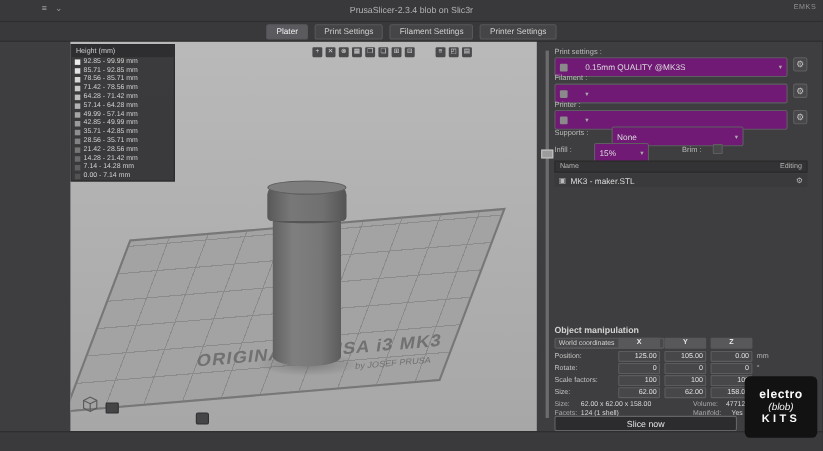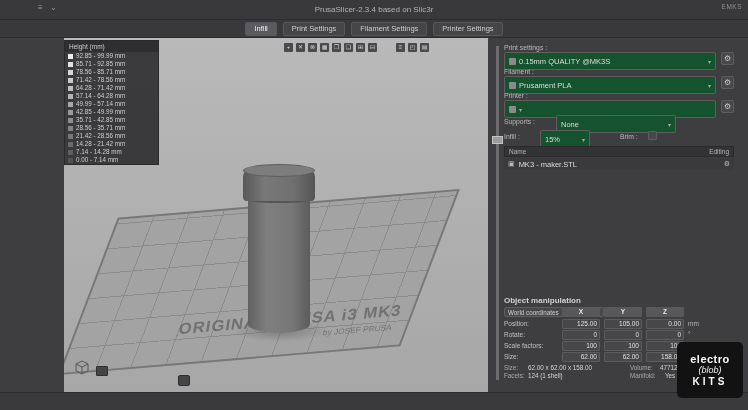--- a/index.html
+++ b/index.html
@@ -56,21 +56,21 @@
   .vp-cube{position:absolute;left:8px;top:320px;}
   .vp-swatch{position:absolute;left:32px;top:328px;width:12px;height:10px;background:#454547;border:1px solid #2f2f31;border-radius:1px;}
   .vp-hint{position:absolute;left:114px;top:337px;width:12px;height:11px;background:#454547;border:1px solid #2f2f31;border-radius:2px;}
 
   
   .slider-track{position:absolute;left:496px;top:46px;width:3px;height:334px;background:#6c6c6e;}
   .slider-handle{position:absolute;left:492px;top:136px;width:11px;height:8px;background:#9c9c9c;border:1px solid #c4c4c4;}
 
   
   .sb-label{position:absolute;left:504px;font-size:6.8px;color:#b9b9b9;line-height:8px;}
-  .combo{position:absolute;left:504px;width:212px;height:18px;background:#14532d;border:1px solid #5e5e60;border-radius:2px;display:flex;align-items:center;gap:3px;padding:0 4px;}
+  .combo{position:absolute;left:504px;width:212px;height:18px;background:#701a75;border:1px solid #5e5e60;border-radius:2px;display:flex;align-items:center;gap:16px;padding:0 4px;}
   .combo-icon{width:7px;height:7px;background:#8a8a8a;border-radius:1px;flex:0 0 auto;}
   .combo-tx{font-size:7.5px;color:#dcdcdc;white-space:nowrap;overflow:hidden;flex:1;}
   .combo-arrow{font-size:6px;color:#aaa;flex:0 0 auto;}
   .gear-btn{position:absolute;left:721px;width:13px;height:13px;background:#48484a;border:1px solid #5e5e60;border-radius:2px;color:#c9c9c9;font-size:8px;line-height:11px;text-align:center;}
   .combo-sm{width:120px;left:556px;}
   .combo-xs{width:50px;left:540px;}
   .checkbox{position:absolute;width:9px;height:9px;background:#48484a;border:1px solid #5e5e60;border-radius:1px;}
 
   .objlist-head{position:absolute;left:504px;top:146px;width:230px;height:11px;background:#333335;border:1px solid #2a2a2c;display:flex;align-items:center;justify-content:space-between;padding:0 4px;}
   .objlist-head span{font-size:6.5px;color:#b5b5b5;}
@@ -99,26 +99,26 @@
   .logo-3{font-size:10px;font-weight:bold;letter-spacing:3px;color:#fafafa;line-height:12px;}
 </style>
 </head>
 <body>
 
 <div class="window">
 
   <div class="titlebar">
     <span class="tb-icon" style="left:38px;">≡</span>
     <span class="tb-icon" style="left:50px;">⌄</span>
-    <div class="title">PrusaSlicer-2.3.4 based on Slic3r</div>
+    <div class="title">PrusaSlicer-2.3.4 blob on Slic3r</div>
     <div class="watermark">EMKS</div>
   </div>
 
   <div class="tabbar">
-    <div class="tab active">Infill</div>
+    <div class="tab active">Plater</div>
     <div class="tab">Print Settings</div>
     <div class="tab">Filament Settings</div>
     <div class="tab">Printer Settings</div>
   </div>
 
   <div class="viewport">
 
     <div class="bed">
       <div class="bed-title">ORIGINAL PRUSA i3 MK3</div>
       <div class="bed-sub">by JOSEF PRUSA</div>
@@ -225,21 +225,20 @@
   <div class="combo" style="top:52px;">
     <span class="combo-icon"></span>
     <span class="combo-tx">0.15mm QUALITY @MK3S</span>
     <span class="combo-arrow">▾</span>
   </div>
   <div class="gear-btn" style="top:52px;">⚙</div>
 
   <div class="sb-label" style="top:68px;">Filament :</div>
   <div class="combo" style="top:76px;">
     <span class="combo-icon"></span>
-    <span class="combo-tx">Prusament PLA</span>
     <span class="combo-arrow">▾</span>
   </div>
   <div class="gear-btn" style="top:76px;">⚙</div>
 
   <div class="sb-label" style="top:92px;">Printer :</div>
   <div class="combo" style="top:100px;">
     <span class="combo-icon"></span>
     <span class="combo-arrow">▾</span>
   </div>
   <div class="gear-btn" style="top:100px;">⚙</div>
@@ -303,20 +302,21 @@
 
   <div class="info-lb" style="top:364px;left:504px;">Size:</div>
   <div class="info-vl" style="top:364px;left:528px;">62.00 x 62.00 x 158.00</div>
   <div class="info-lb" style="top:364px;left:630px;">Volume:</div>
   <div class="info-vl" style="top:364px;left:660px;">477121.53</div>
   <div class="info-lb" style="top:372px;left:504px;">Facets:</div>
   <div class="info-vl" style="top:372px;left:528px;">124 (1 shell)</div>
   <div class="info-lb" style="top:372px;left:630px;">Manifold:</div>
   <div class="info-vl" style="top:372px;left:665px;">Yes</div>
 
+  <div class="slice-btn">Slice now</div>
 
   <div class="statusbar">
     
   </div>
 
   <div class="logo">
     <span class="logo-1">electro</span>
     <span class="logo-2">(blob)</span>
     <span class="logo-3">KITS</span>
   </div>

